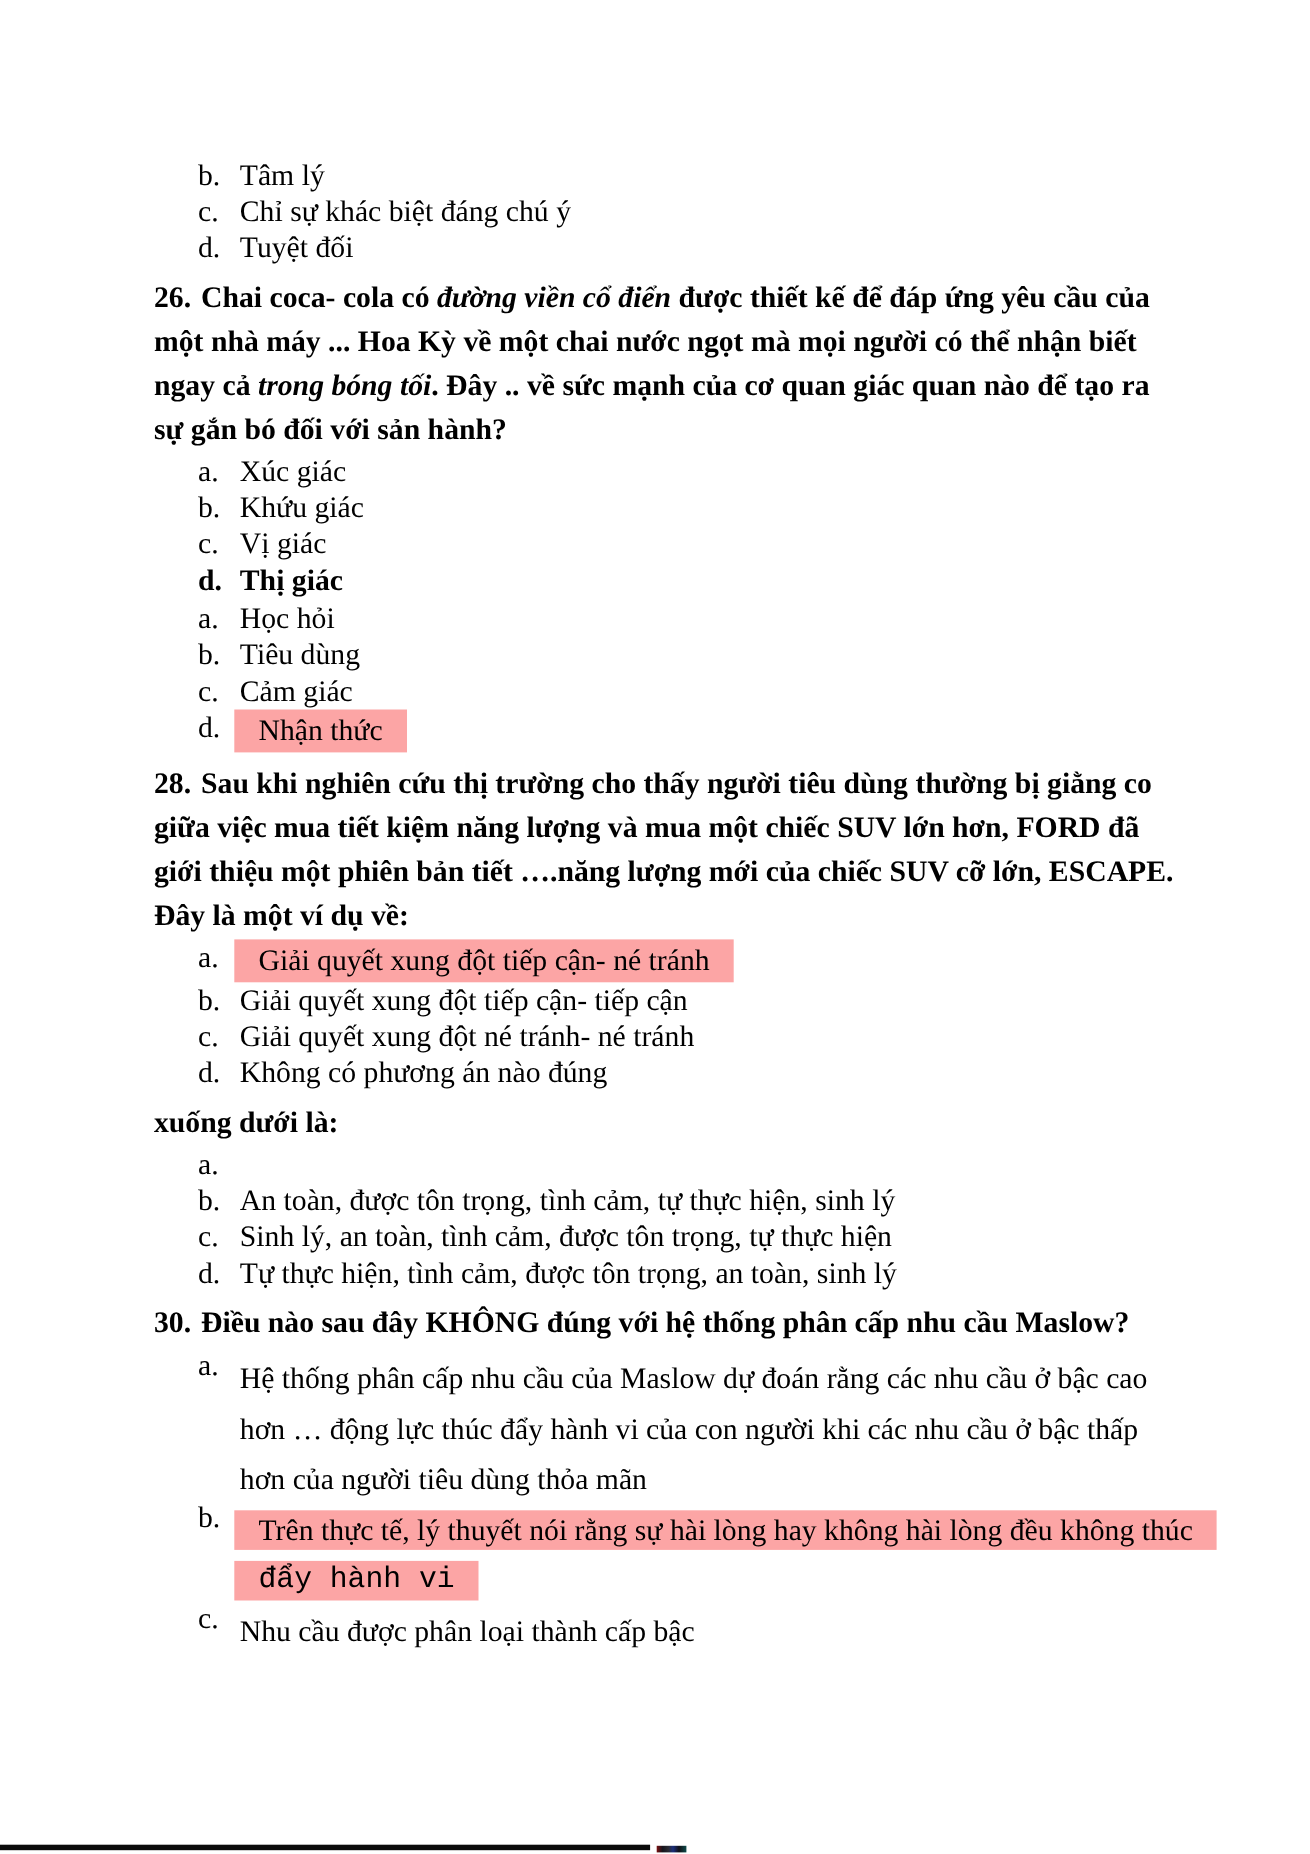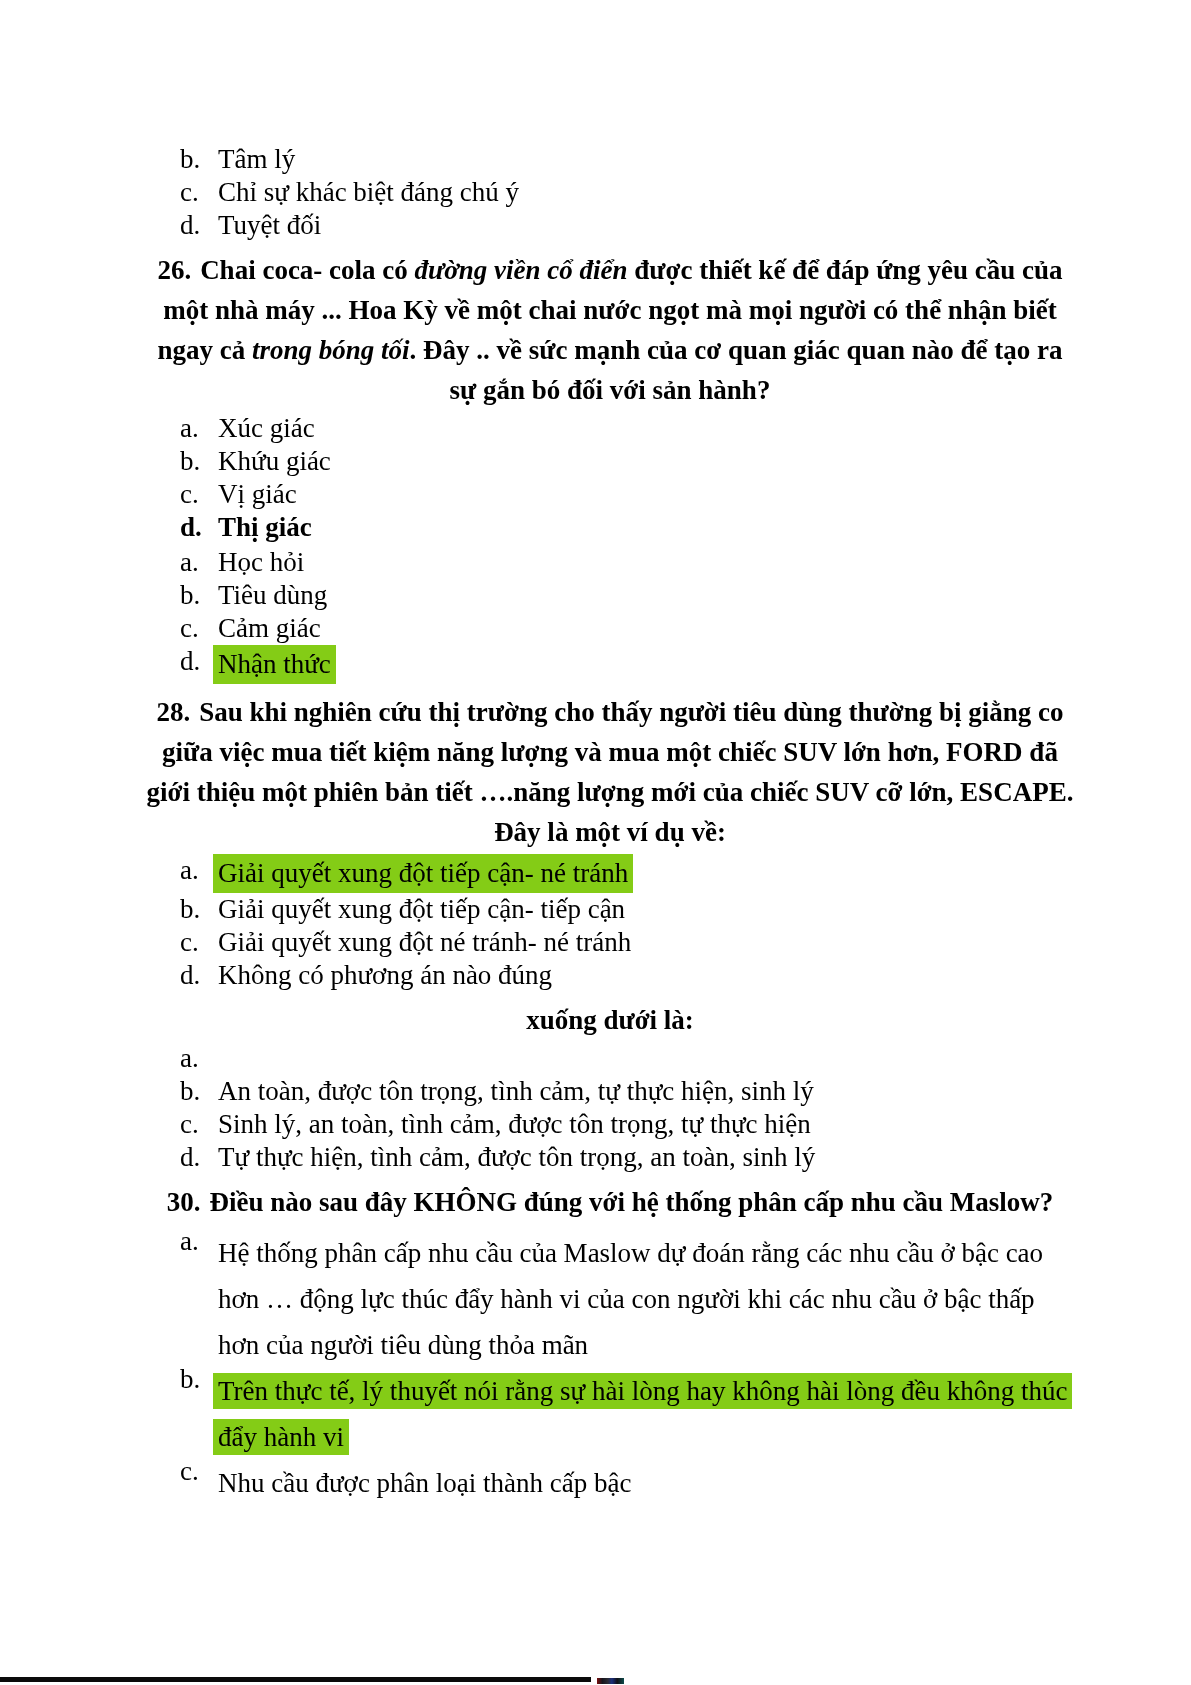--- a/index.html
+++ b/index.html
@@ -6,36 +6,36 @@
   .page {
     position:relative;
     width:1191px; height:1685px;
     background:#ffffff;
     overflow:hidden;
     font-family:"Liberation Serif","DejaVu Serif",serif;
     color:#000000;
   }
   .content { position:absolute; left:140px; top:141px; width:940px; }
 
-  .qblock { font-weight:bold; font-size:27px; margin-top:8px;text-align:center; }
+  .qblock { font-weight:bold; font-size:27px; margin-top:8px; }
   .qline  { line-height:40px; white-space:nowrap; }
   .qnum   { margin-right:9px; }
   .ital   { font-style:italic; }
 
   .opts { margin-top:2px; margin-left:40px; font-size:27px; font-weight:normal; }
   .opt  { display:flex; line-height:33px; white-space:nowrap; }
   .opt .letter { width:38px; flex:none; }
   .opt-multi { line-height:34px; }
   .optlines { }
   .optline { line-height:34px; white-space:nowrap;margin-top:12px; }
 
   .bold { font-weight:bold; }
   .hl {
-    background:#84cc16;
-    padding:3px 5px;
+    background:#fca5a5;
+    padding:3px 22px;
     margin-left:-5px;
     margin-right:-5px;
   }
 
   .bottom-divider {
     position:absolute; left:0; top:1677px;
     width:591px; height:5px;
     background:#0a0a0a;
   }
   .bottom-fragment {
@@ -172,21 +172,21 @@
         <span class="optlines">
           <span class="optline" style="display:block;">Hệ thống phân cấp nhu cầu của Maslow dự đoán rằng các nhu cầu ở bậc cao</span>
           <span class="optline" style="display:block;">hơn … động lực thúc đẩy hành vi của con người khi các nhu cầu ở bậc thấp</span>
           <span class="optline" style="display:block;">hơn của người tiêu dùng thỏa mãn</span>
         </span>
       </div>
       <div class="opt opt-multi">
         <span class="letter">b.</span>
         <span class="optlines">
           <span class="optline" style="display:block;"><span class="hl">Trên thực tế, lý thuyết nói rằng sự hài lòng hay không hài lòng đều không thúc</span></span>
-          <span class="optline" style="display:block;"><span class="hl">đẩy hành vi</span></span>
+          <span class="optline" style="display:block;font-family:Liberation Mono, monospace;"><span class="hl">đẩy hành vi</span></span>
         </span>
       </div>
       <div class="opt opt-multi">
         <span class="letter">c.</span>
         <span class="optlines">
           <span class="optline" style="display:block;">Nhu cầu được phân loại thành cấp bậc</span>
         </span>
       </div>
     </div>
 

